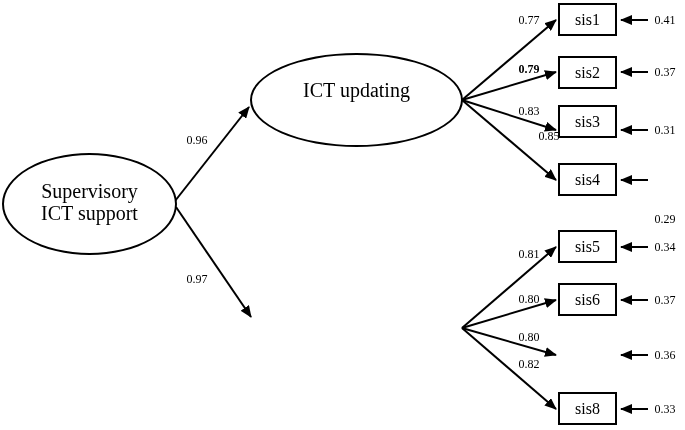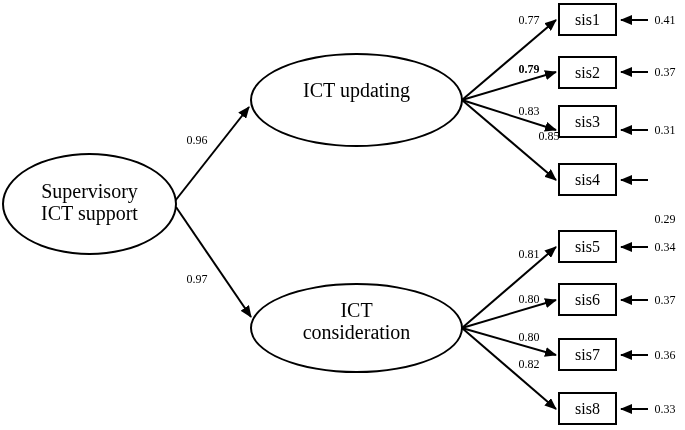--- a/index.html
+++ b/index.html
@@ -91,24 +91,20 @@
 
   <div class="ellipse exo">
     <span>Supervisory</span>
     <span>ICT support</span>
   </div>
 
   <div class="ellipse upd">
     <span>ICT updating</span>
   </div>
 
-  <div class="ellipse consid">
-    <span>ICT</span>
-    <span>consideration</span>
-  </div>
 
   <span class="num" style="left:197px; top:140px;">0.96</span>
   <span class="num" style="left:197px; top:279px;">0.97</span>
 
   <div class="box" style="top:3px;">
     <span>sis1</span>
     </div>
   <div class="box" style="top:56px;">
     <span>sis2</span>
     </div>
@@ -116,23 +112,20 @@
     <span>sis3</span>
     </div>
   <div class="box" style="top:163px;">
     <span>sis4</span>
     </div>
   <div class="box" style="top:230px;">
     <span>sis5</span>
     </div>
   <div class="box" style="top:283px;">
     <span>sis6</span>
-    </div>
-  <div class="box" style="top:338px;">
-    <span>sis7</span>
     </div>
   <div class="box" style="top:392px;">
     <span>sis8</span>
     </div>
 
   <span class="num" style="left:529px; top:20px;">0.77</span>
   <span class="num" style="left:529px; top:69px;font-weight:bold;">0.79</span>
   <span class="num" style="left:529px; top:111px;">0.83</span>
   <span class="num" style="left:529px; top:136px;padding-left:40px;">0.85</span>
   <span class="num" style="left:529px; top:254px;">0.81</span>

